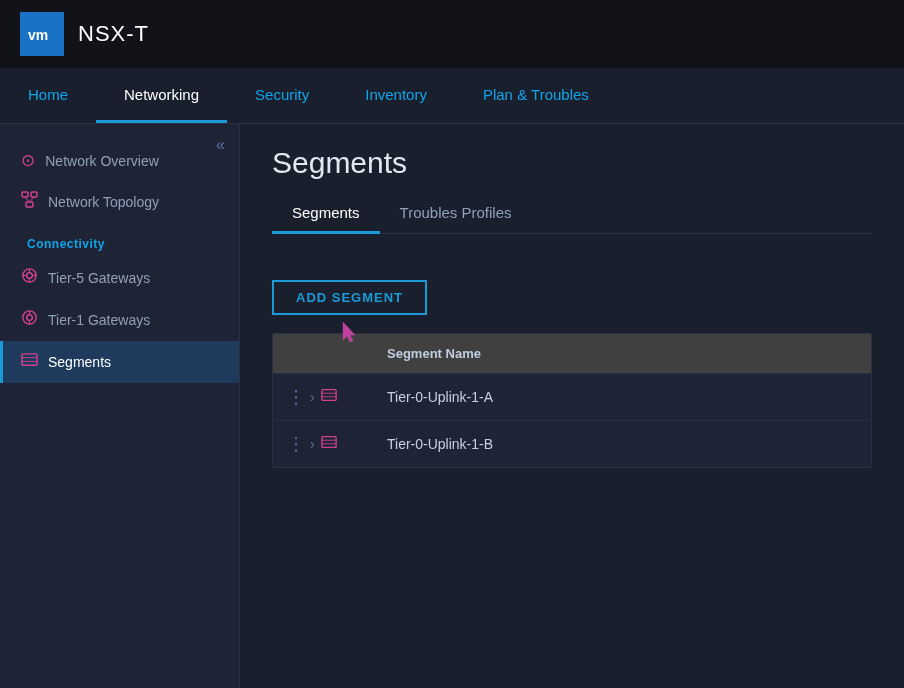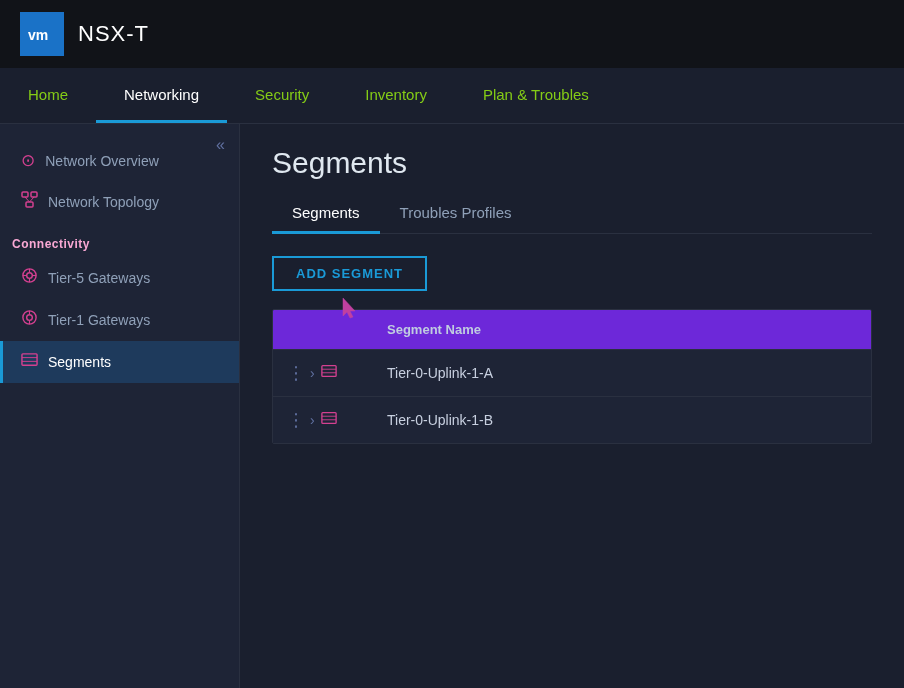--- a/index.html
+++ b/index.html
@@ -47,21 +47,21 @@
       background: #1a1f2e;
       display: flex;
       align-items: stretch;
       border-bottom: 1px solid #2a3040;
     }
     .nav-item {
       padding: 0 28px;
       display: flex;
       align-items: center;
       font-size: 15px;
-      color: #84cc16;
+      color: #0ea5e9;
       cursor: pointer;
       border-bottom: 3px solid transparent;
       position: relative;
       white-space: nowrap;
     }
     .nav-item.active {
       color: #ffffff;
       border-bottom: 3px solid #1a9ad7;
     }
 
@@ -105,24 +105,24 @@
       color: #ffffff;
       background: #1e3a5c;
       border-left: 3px solid #1a9ad7;
     }
     .sidebar-item .icon {
       font-size: 17px;
       color: #d44090;
       flex-shrink: 0;
     }
     .sidebar-section-label {
-      padding: 14px 12px 6px;
+      padding: 14px 27px 6px;
       font-size: 12px;
       font-weight: 700;
-      color: #f9a8d4;
+      color: #0ea5e9;
       letter-spacing: 0.5px;
     }
 
     
     .content {
       flex: 1;
       background: #1a1f2e;
       padding: 0;
       overflow: hidden;
     }
@@ -173,21 +173,21 @@
 
     
     .segments-table {
       border: 1px solid #2a3040;
       border-radius: 2px;
       overflow: hidden;
       width: 100%;
     }
     .table-header {
       display: flex;
-      background: #6d28d9;
+      background: #404040;
       border-bottom: 1px solid #2a3040;
     }
     .th {
       padding: 12px 14px;
       font-size: 13px;
       font-weight: 600;
       color: #c0cce0;
     }
     .th.actions-col { width: 100px; flex-shrink: 0; }
     .th.name-col { flex: 1; }
@@ -226,20 +226,21 @@
     }
     .row-icon {
       color: #d44090;
       font-size: 16px;
     }
 
     
     .btn-wrapper {
       position: relative;
       display: inline-block;
+      margin-top: 24px;
     }
     .cursor-icon {
       position: absolute;
       bottom: -18px;
       left: 50%;
       transform: translateX(-10px);
       font-size: 20px;
       pointer-events: none;
     }
   </style>

